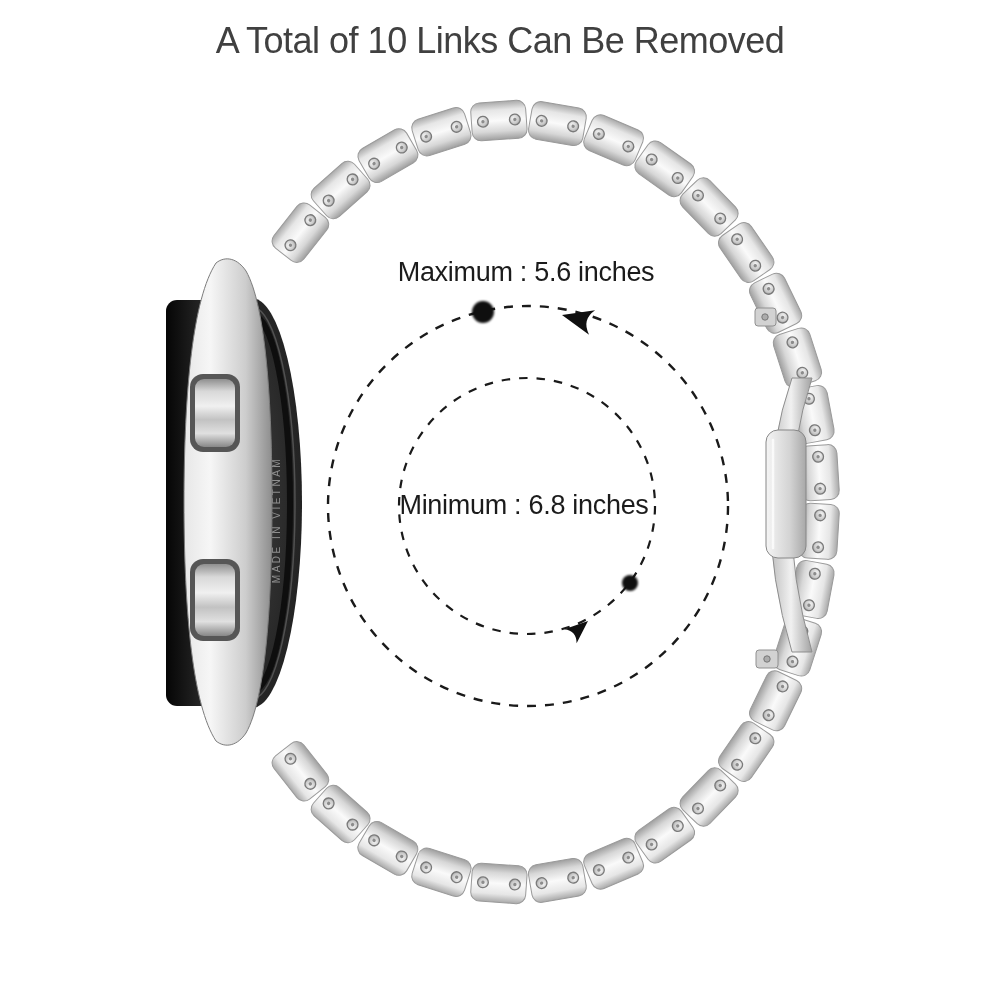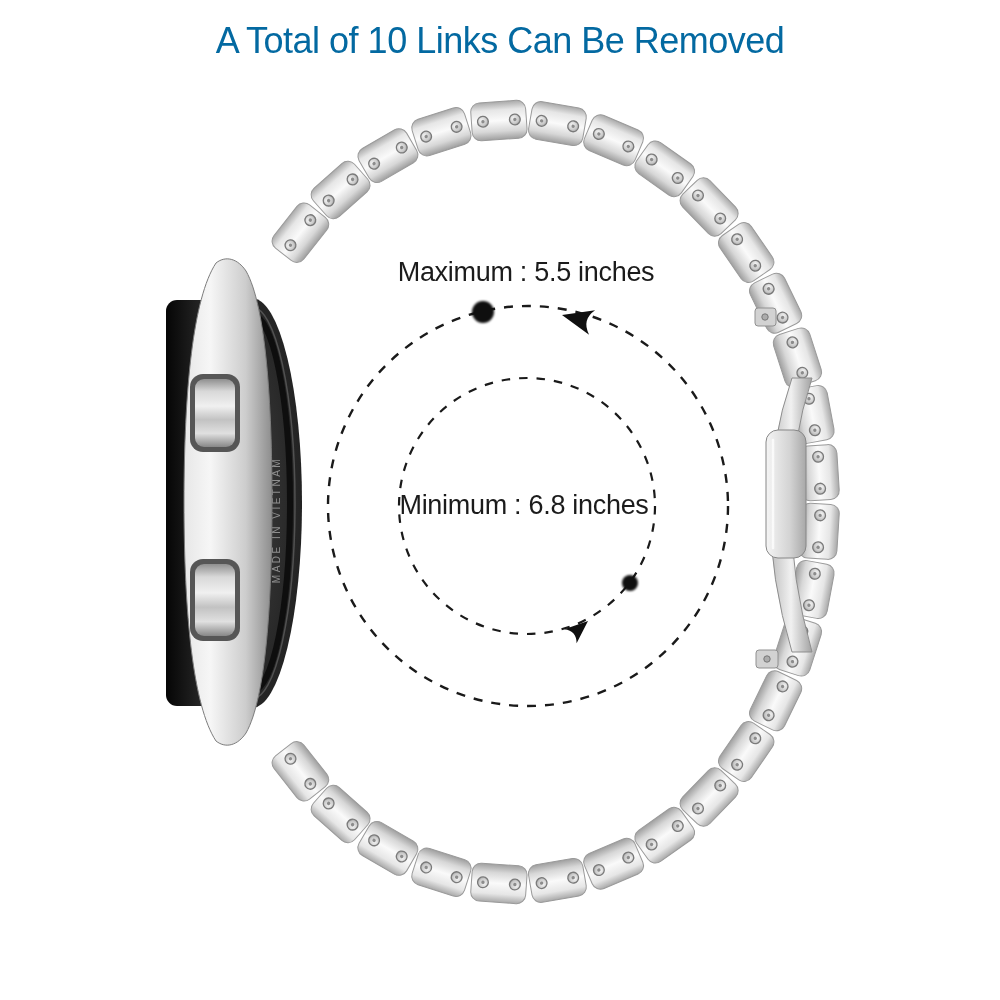--- a/index.html
+++ b/index.html
@@ -2,21 +2,21 @@
 <html><head>
 <meta charset="utf-8">
 <style>
   html,body{margin:0;padding:0;background:#ffffff;}
   body{width:1000px;height:1000px;position:relative;overflow:hidden;
        font-family:"Liberation Sans", sans-serif;}
   .stage{position:absolute;inset:0;}
   svg{position:absolute;left:0;top:0;}
   .title{
     position:absolute;top:20px;left:0;width:1000px;text-align:center;
-    font-size:36px;letter-spacing:-0.5px;color:#0369a1;font-weight:400;
+    font-size:36px;letter-spacing:-0.5px;color:#404040;font-weight:400;
   }
   .size-label{
     position:absolute;transform:translateX(-50%);
     font-size:27px;color:#1b1b1b;letter-spacing:-0.3px;white-space:nowrap;
   }
   .max-label{left:526px;top:257px;}
   .min-label{left:524px;top:490px;}
 </style>
 </head>
 <body>
@@ -304,15 +304,15 @@
       <circle cx="528" cy="506" r="200" stroke-width="2.4" stroke-dasharray="9 9"></circle>
       <circle cx="527" cy="506" r="128" stroke-width="2.2" stroke-dasharray="8.5 9"></circle>
       <circle cx="483" cy="312" r="11" fill="#0f0f0f" stroke="none" style="filter:blur(0.8px)"></circle>
       <circle cx="630" cy="583" r="8" fill="#0f0f0f" stroke="none" style="filter:blur(0.8px)"></circle>
       <path d="M0,0 L31,-12.5 Q20,0 31,12.5 Z" fill="#0f0f0f" stroke="none" transform="translate(562,315) rotate(14)"></path>
       <path d="M0,0 L31,-12.5 Q20,0 31,12.5 Z" fill="#0f0f0f" stroke="none" transform="translate(588,621) rotate(139) scale(0.75)"></path>
     </g>
   </svg>
 
   <div class="title">A Total of 10 Links Can Be Removed</div>
-  <div class="size-label max-label">Maximum : 5.5 inches</div>
+  <div class="size-label max-label">Maximum : 5.6 inches</div>
   <div class="size-label min-label">Minimum : 6.8 inches</div>
 </div>
 
 </body></html>

